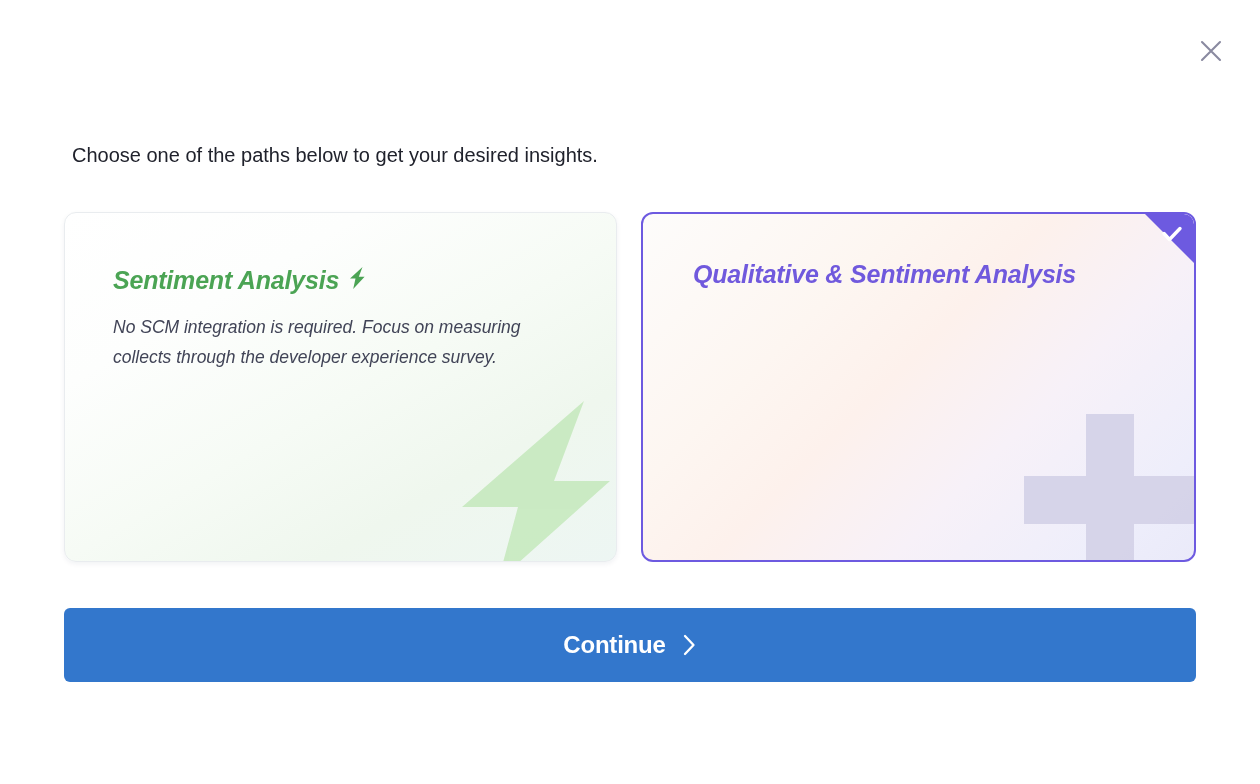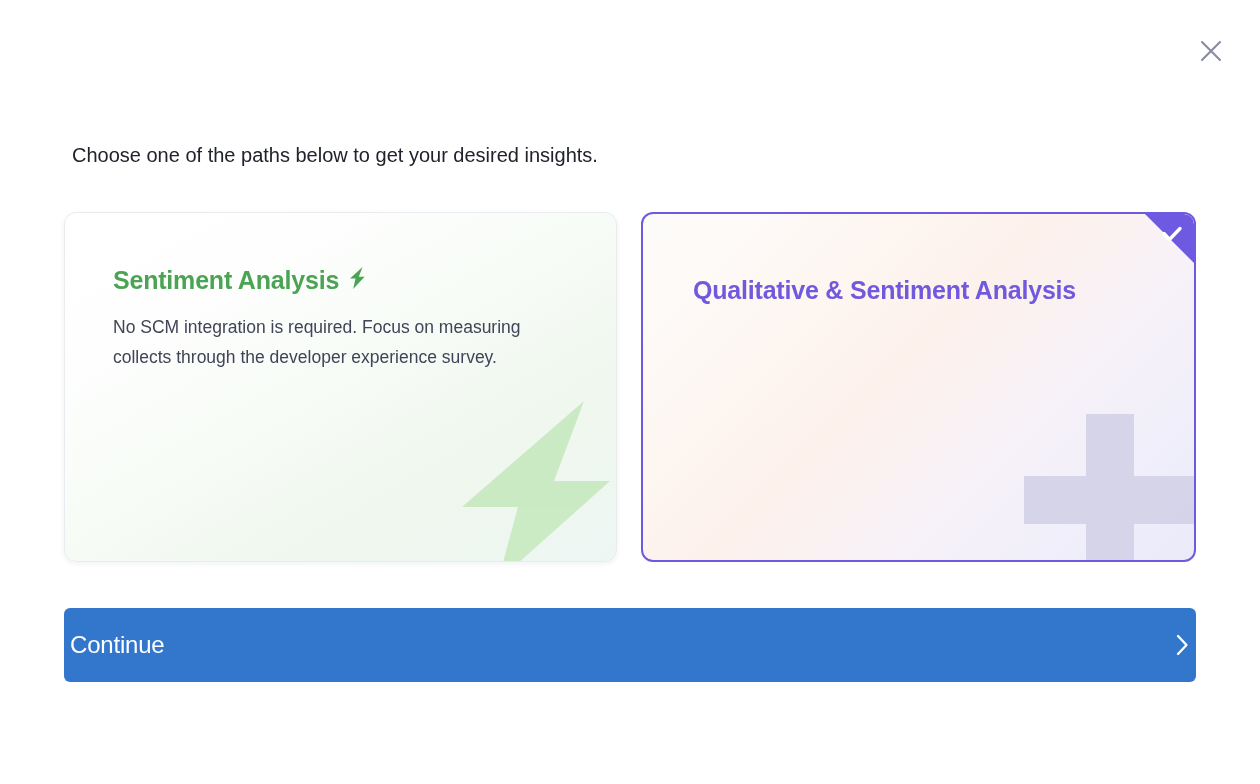--- a/index.html
+++ b/index.html
@@ -63,20 +63,21 @@
 
   
   .cards {
     position: absolute;
     left: 64px;
     top: 212px;
     width: 1132px;
     height: 350px;
     display: flex;
     gap: 24px;
+    font-style: italic;
   }
   .card {
     position: relative;
     flex: 1 1 0;
     border-radius: 12px;
     overflow: hidden;
     box-sizing: border-box;
     cursor: pointer;
   }
   .card-inner {
@@ -133,21 +134,21 @@
     background:
       linear-gradient(135deg,
         #fdfcfb 0%,
         #fdf6f1 30%,
         #fdf1ec 46%,
         #f7f1f8 66%,
         #eeeefb 88%,
         #eaeaf9 100%);
   }
   .card-right .card-title { color: #7059dd; }
-  .card-right .card-inner { padding-top: 56px; padding-left: 50px; }
+  .card-right .card-inner { padding-top: 40px; padding-left: 50px; }
   .card-right .card-title { line-height: 41px; margin-bottom: 8px; }
   .card-right .card-desc { max-width: 442px; }
 
   .deco-plus {
     position: absolute;
     right: 0px;
     bottom: -14px;
     z-index: 1;
     pointer-events: none;
   }
@@ -169,25 +170,25 @@
     left: 64px;
     top: 608px;
     width: 1132px;
     height: 74px;
     background: #3377cc;
     border: 0;
     border-radius: 6px;
     color: #ffffff;
     font-family: "Liberation Sans", sans-serif;
     font-size: 24px;
-    font-weight: normal;
+    font-weight: bold;
     letter-spacing: -0.2px;
     display: flex;
     align-items: center;
-    justify-content: space-between;
+    justify-content: center;
     gap: 16px;
     cursor: pointer;
   }
   .chev { display: block; }
 
   .note {
     position: absolute;
     left: 0;
     right: 0;
     top: 694px;

